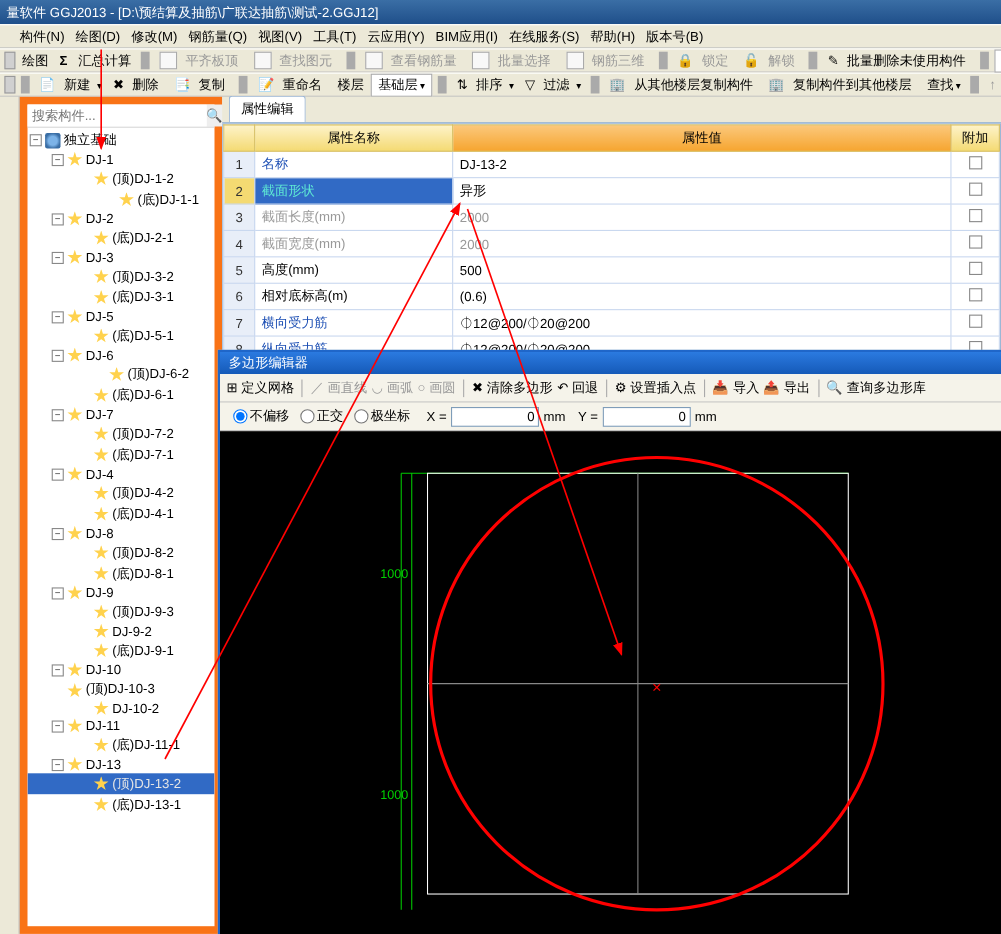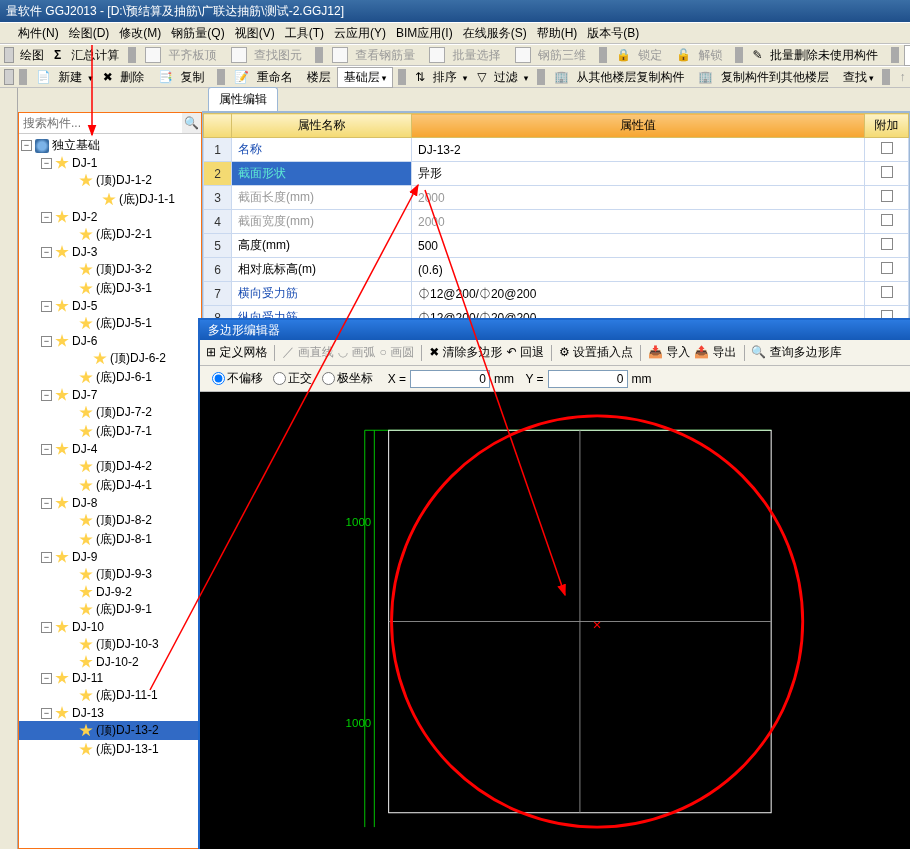--- a/index.html
+++ b/index.html
@@ -9,31 +9,31 @@
 
 .menubar, .toolbar, .toolbar2 { background: #ece9d8; height: 22px; display: flex; align-items: center; padding: 0 4px; border-top: 1px solid #fff; border-bottom: 1px solid #c0c0c0; gap: 2px; }
 .menubar span, .toolbar span, .toolbar2 span { padding: 0 4px; white-space: nowrap; }
 .toolbar .ico, .toolbar2 .ico { width: 16px; height: 16px; display:inline-block; background:#d0d0d0; border:1px solid #999; }
 .sep { width:1px; height:16px; background:#aaa; margin:0 3px; }
 .disabled { color:#999; }
 .drop::after { content:"▾"; font-size:9px; margin-left:2px; }
 
 .main { display:flex; height: calc(849px - 22px - 22px - 22px - 22px); }
 .left { width: 18px; background:#ece9d8; border-right:1px solid #aaa; }
-.treewrap { width: 184px; background:#fff; border:1px solid #f97316; display:flex; flex-direction:column;margin-top:24px; }
+.treewrap { width: 184px; background:#fff; border:7px solid #f97316; display:flex; flex-direction:column; }
 .search { display:flex; border-bottom:1px solid #ccc; }
 .search input { flex:1; border:none; padding:3px 4px; outline:none; }
 .search button { width:22px; border:none; background:#eee; cursor:pointer; color:#3a6ea5; }
 .tree { flex:1; overflow:auto; padding:2px 0; }
 .tree-node { white-space:nowrap; padding:1px 2px; display:flex; align-items:center; }
 .tree-node .tg { width:11px; height:11px; border:1px solid #888; display:inline-flex; align-items:center; justify-content:center; font-size:9px; line-height:9px; margin-right:3px; background:#fff; color:#333; }
 .tree-node .ic { width:14px; height:14px; display:inline-block; margin-right:3px; }
 .ic-folder { background: radial-gradient(circle,#7cb3e8 40%,#3a6ea5 70%); border-radius:2px; }
 .ic-star { background:#ffd24d; clip-path: polygon(50% 0,61% 35%,98% 35%,68% 57%,79% 91%,50% 70%,21% 91%,32% 57%,2% 35%,39% 35%); }
-.tree-node.sel { background:#316ac5; color:#000000; }
+.tree-node.sel { background:#316ac5; color:#e5e5e5; }
 .tree-node.sel .lbl { background:#316ac5; }
 
 .right { flex:1; display:flex; flex-direction:column; position:relative; }
 .tabrow { height:24px; display:flex; align-items:flex-end; padding-left:6px; background:#ece9d8; border-bottom:1px solid #9cb7d6; }
 .tabrow .tab { border:1px solid #9cb7d6; border-bottom:none; padding:3px 10px; background:#fff; border-radius:3px 3px 0 0; }
 
 .grid { background:#fff; border:1px solid #9cb7d6; }
 .grid table { border-collapse:collapse; width:100%; }
 .grid th { background:linear-gradient(#fdf2c7,#f4da72); border:1px solid #d6c068; padding:3px 4px; font-weight:normal; text-align:center; }
 .grid td { border:1px solid #c9d8ef; padding:3px 6px; height:18px; }
@@ -262,21 +262,21 @@
         <div class="tree-node" style="padding-left: 46px;">
           <span style="width:14px;display:inline-block"></span>
           <span class="ic ic-star"></span>
           <span class="lbl">(底)DJ-9-1</span>
         </div>
         <div class="tree-node" style="padding-left: 22px;">
           <span class="tg">−</span>
           <span class="ic ic-star"></span>
           <span class="lbl">DJ-10</span>
         </div>
-        <div class="tree-node" style="padding-left: 46px;">
+        <div class="tree-node" style="padding-left: 22px; align-items: flex-end;">
           <span style="width:14px;display:inline-block"></span>
           <span class="ic ic-star"></span>
           <span class="lbl">(顶)DJ-10-3</span>
         </div>
         <div class="tree-node" style="padding-left: 46px;">
           <span style="width:14px;display:inline-block"></span>
           <span class="ic ic-star"></span>
           <span class="lbl">DJ-10-2</span>
         </div>
         <div class="tree-node" style="padding-left: 22px;">

